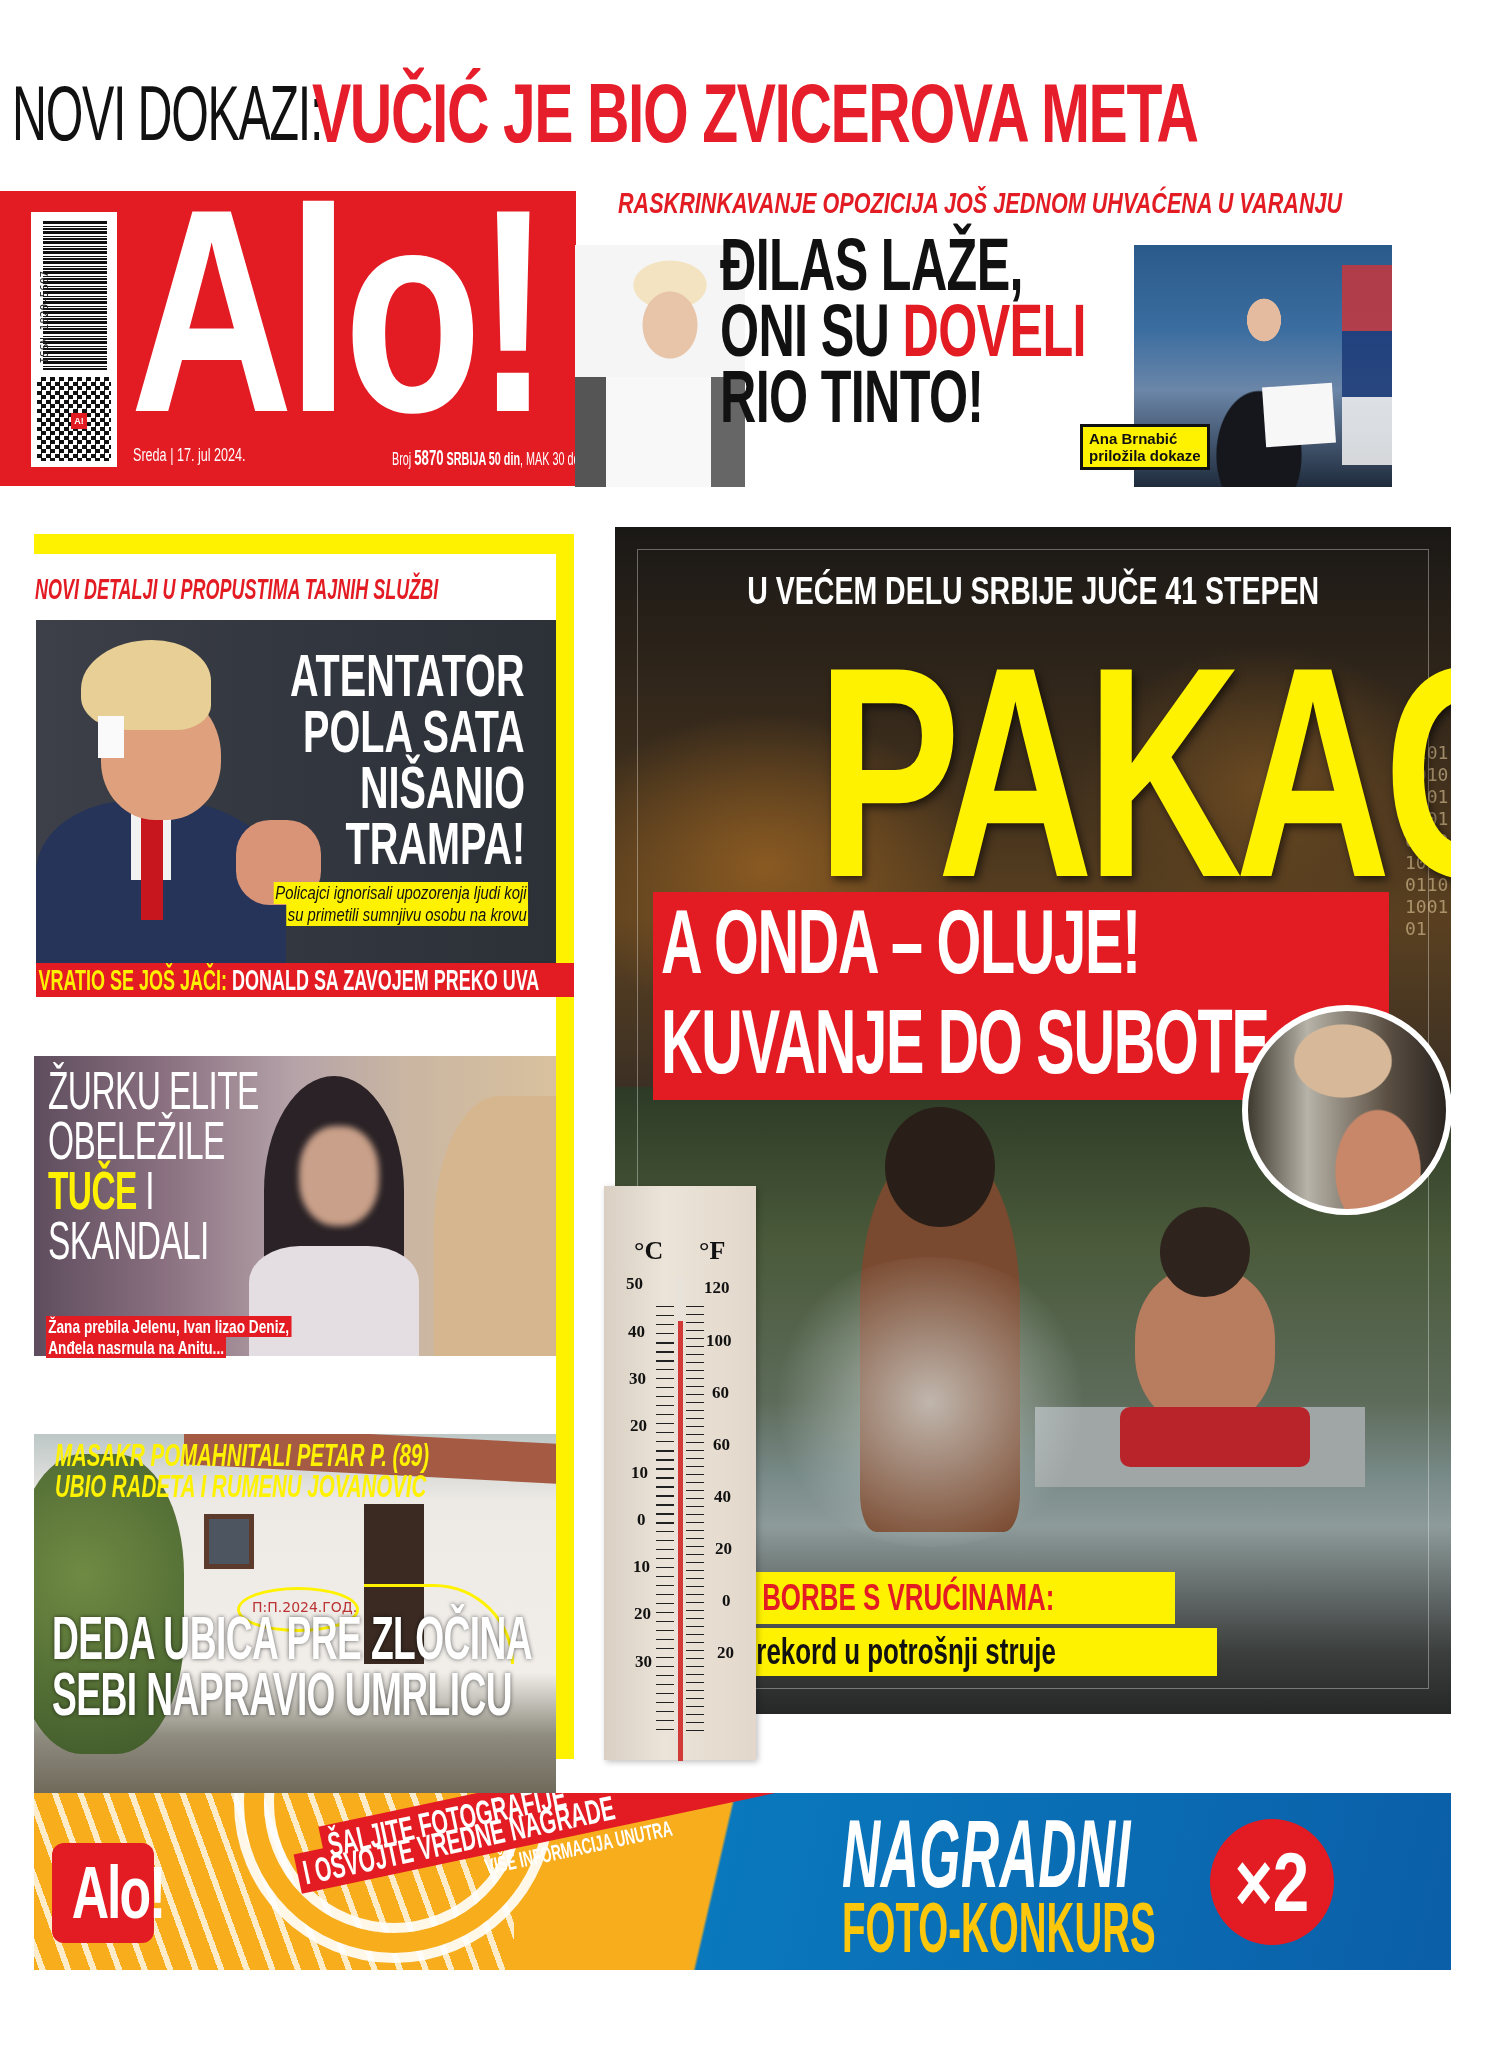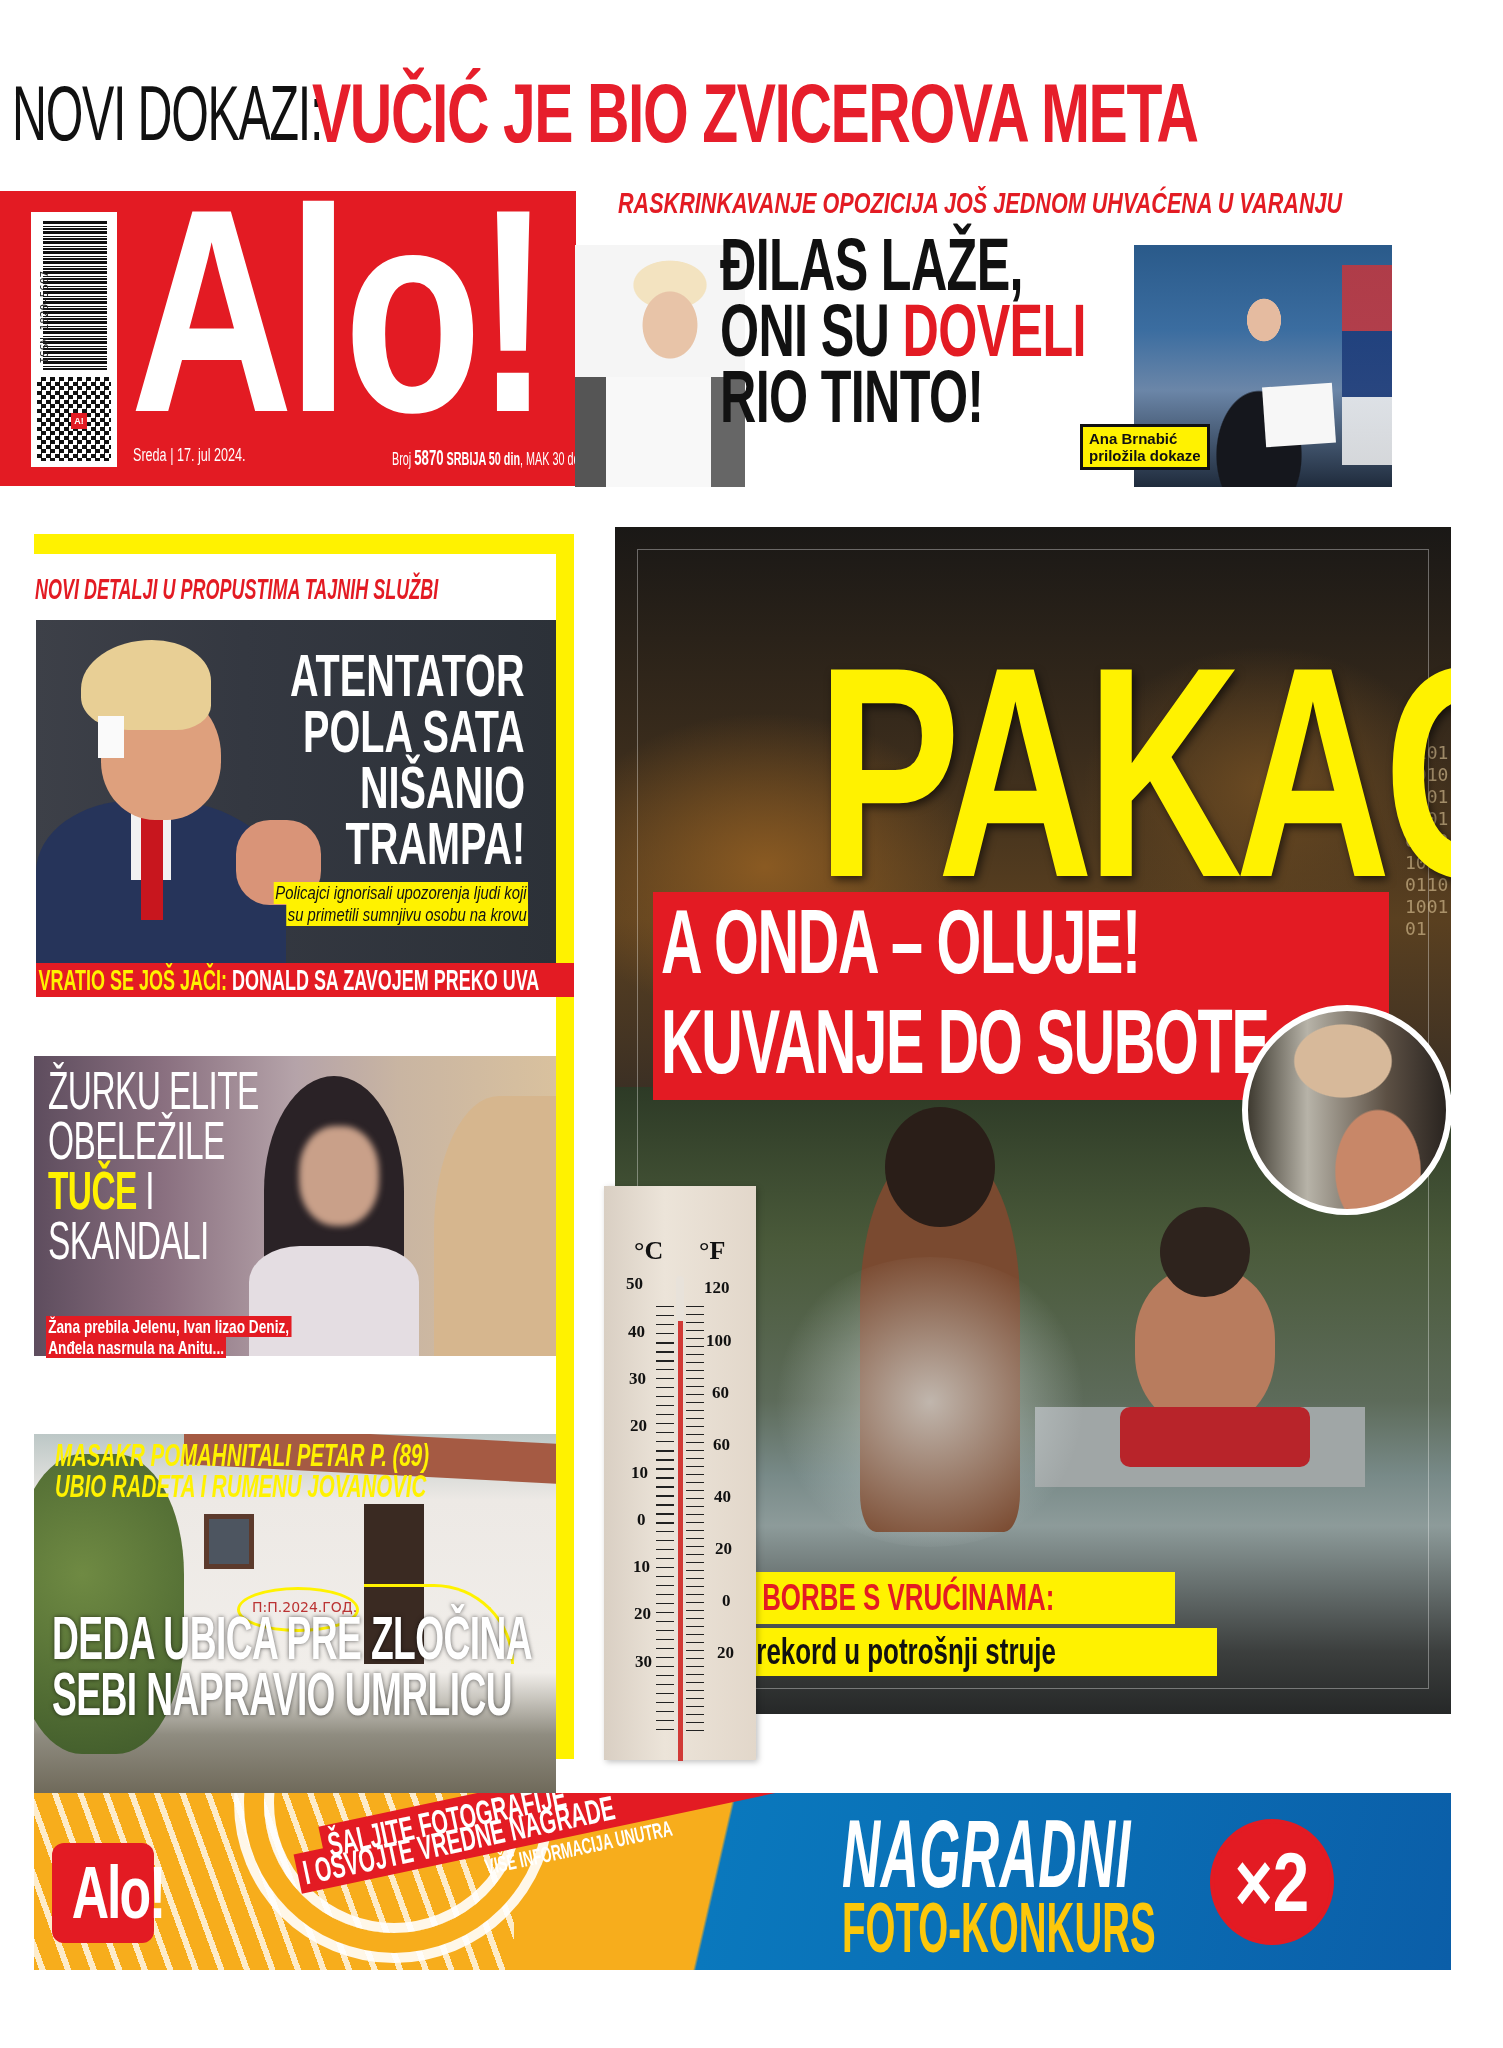--- a/index.html
+++ b/index.html
@@ -280,20 +280,21 @@
     <div class="bench"></div>
     <div class="boy1"></div>
     <div class="boy1head"></div>
     <div class="splash"></div>
     <div class="boy2"></div>
     <div class="boy2head"></div>
     <div class="shorts"></div>
   </div>
   <div class="main-frame"></div>
   <div class="binary">0101001010010101001010010110100101</div>
+  <div class="main-kicker"><span>U VEĆEM DELU SRBIJE JUČE 41 STEPEN</span></div>
   <div class="pakao"><span>PAKAO</span></div>
   <div class="red-head">
     <div class="line"><span>A ONDA – OLUJE!</span></div>
     <div class="line"><span>KUVANJE DO SUBOTE</span></div>
   </div>
   <div class="circle-photo"></div>
   <div class="epilog">
     <div class="epilog-wrap-a"><div class="a"><span>EPILOG BORBE S VRUĆINAMA:</span></div></div>
     <div class="epilog-wrap-b"><div class="b"><span>Oboren rekord u potrošnji struje</span></div></div>
   </div>

